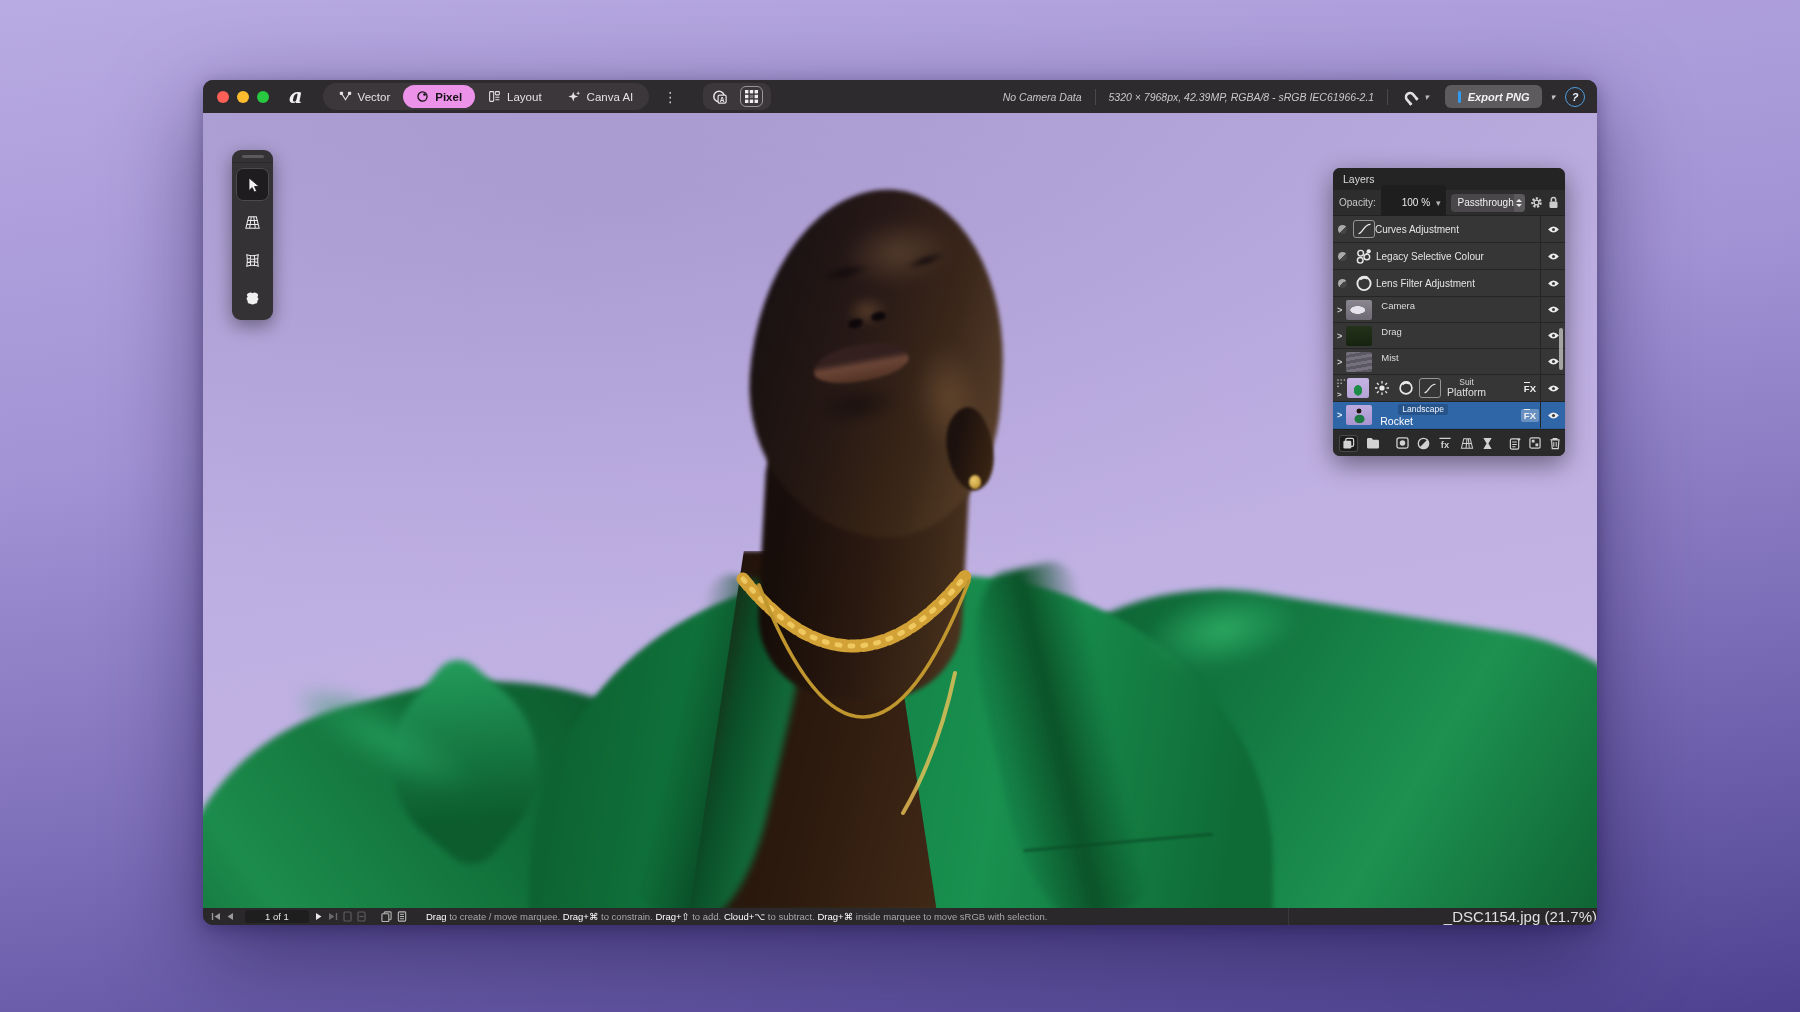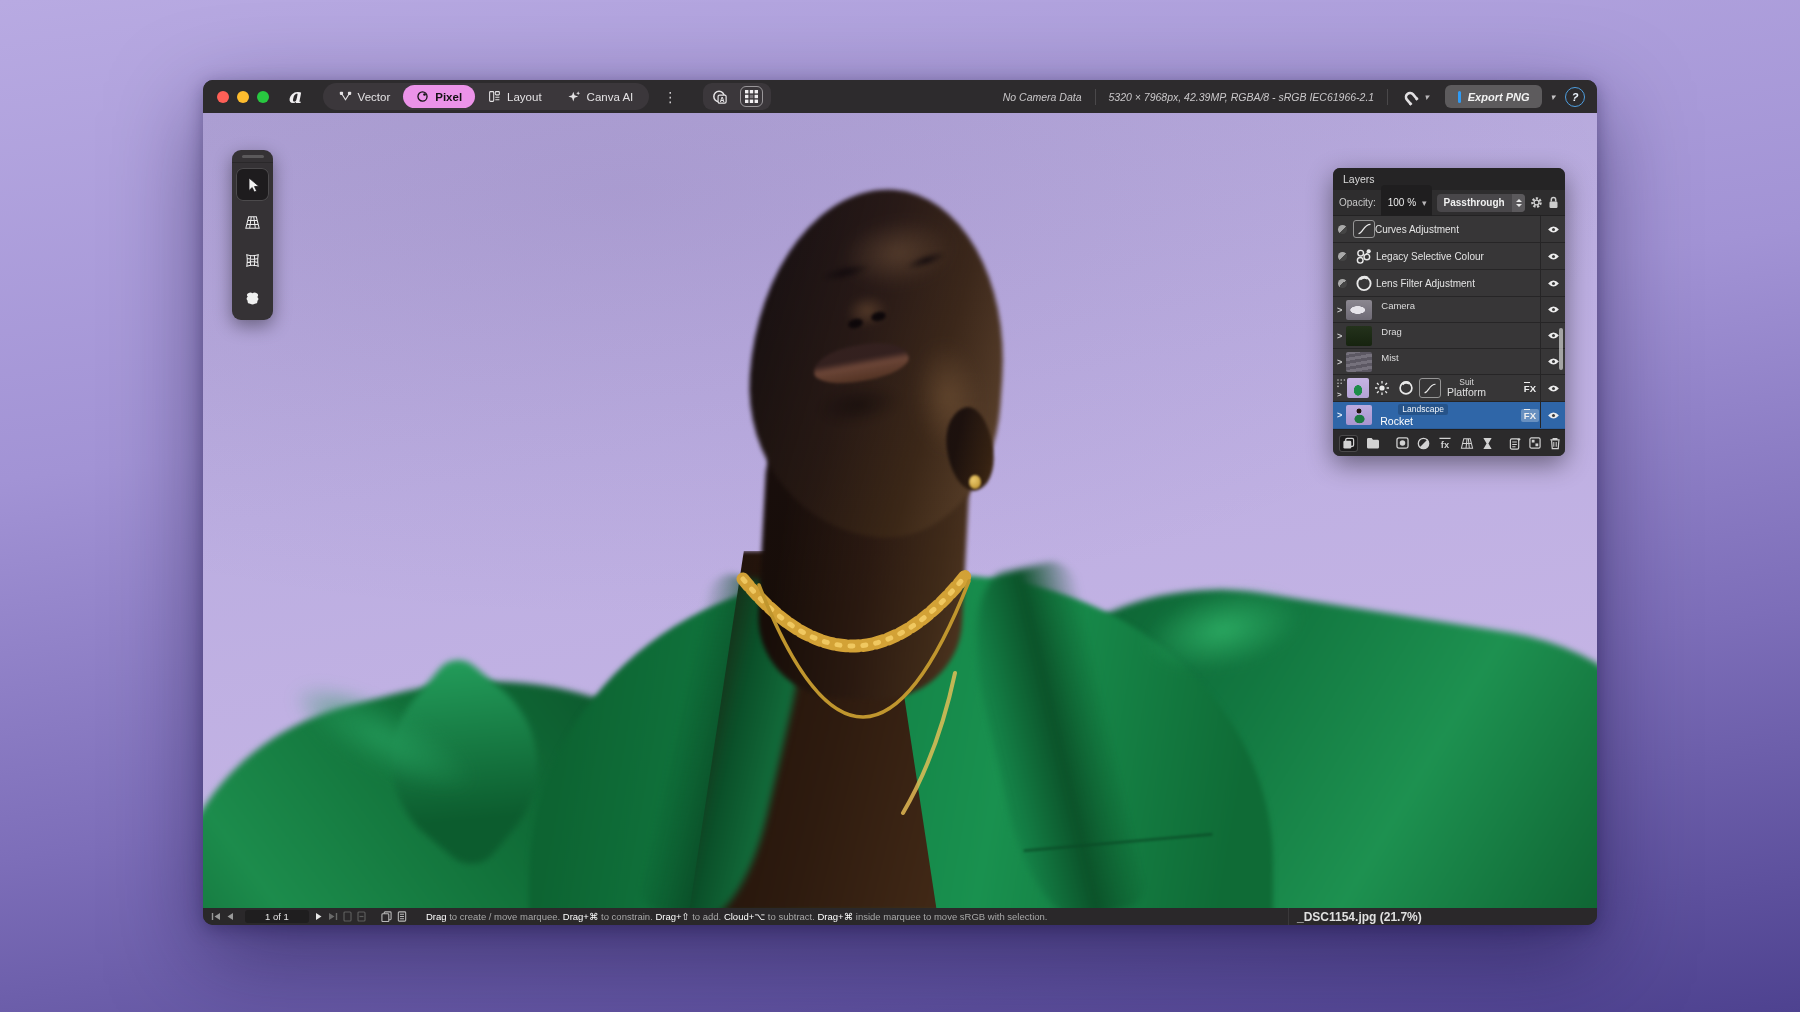--- a/index.html
+++ b/index.html
@@ -105,22 +105,22 @@
   .tools-grip { height:13px; border-bottom:1px solid #2a282a; display:grid; place-items:center; }
   .tools-grip span { width:22px; height:3px; border-radius:2px; background:#5b595b; display:block; }
   .tool { width:33px; height:33px; margin:5px auto 0; border-radius:7px; display:grid; place-items:center; color:#ececec; }
   .tool.active { background:#1e1c1e; box-shadow:0 0 0 1px #4c4a4c inset; }
   
   .layers { position:absolute; left:1130px; top:55px; width:232px; background:#323132; border-radius:7px;
     overflow:hidden; box-shadow:0 8px 26px rgba(0,0,0,.45); font-size:10px; color:#e2e2e2; }
   .lp-title { height:22px; line-height:22px; background:#252425; padding-left:10px; font-size:10.5px; color:#d9d9d9; }
   .lp-opts { height:26px; background:#2e2d2e; border-bottom:1px solid #232223; display:flex; align-items:center; padding:0 6px; gap:5px; }
   .lp-opts .lbl { color:#c9c9c9; font-size:10px; }
-  .opacity-field { display:flex; align-items:center; gap:6px; background:#1f1e1f; border-radius:4px; height:36px; padding:0 5px 0 7px; color:#ececec; }
-  .blend-field { flex:1; display:flex; align-items:center; background:#49474a; border-radius:4px; height:18px; padding-left:7px; color:#f0f0f0; position:relative; overflow:hidden;font-weight:bold; }
+  .opacity-field { display:flex; align-items:center; gap:6px; background:#1f1e1f; border-radius:4px; height:36px; padding:0 5px 0 21px; color:#ececec; }
+  .blend-field { flex:1; display:flex; align-items:center; background:#49474a; border-radius:4px; height:18px; padding-left:7px; color:#f0f0f0; position:relative; overflow:hidden; }
   .stepper { margin-left:auto; width:13px; height:18px; background:#5b595c; display:flex; flex-direction:column; align-items:center; justify-content:center; gap:2px; }
   .stepper i { display:block; width:0; height:0; border-left:3px solid transparent; border-right:3px solid transparent; }
   .stepper .up { border-bottom:3.5px solid #e8e8e8; }
   .stepper .dn { border-top:3.5px solid #e8e8e8; }
   .row { position:relative; height:27px; display:flex; align-items:center; border-bottom:1px solid #262526; background:#373637; padding-right:26px; }
   .row.group { height:26px; }
   .eye-col { position:absolute; right:0; top:0; bottom:0; width:25px; border-left:1px solid #262526; display:grid; place-items:center; }
   .half-toggle { width:9px; height:9px; border-radius:50%; margin-left:5px; background:linear-gradient(135deg,#a9a9a9 50%, #454545 50%); flex:0 0 auto; }
   .adj-thumb { width:22px; height:18px; margin-left:6px; border:1px solid #969696; border-radius:3px; display:grid; place-items:center; flex:0 0 auto; }
   .adj-glyph { width:24px; height:20px; margin-left:5px; display:grid; place-items:center; flex:0 0 auto; }
@@ -156,21 +156,21 @@
   .lp-sp { width:6px; }
   .scroll-thumb { position:absolute; right:2px; top:160px; width:4px; height:42px; border-radius:2px; background:rgba(255,255,255,.55); }
   
   .statusbar { height:17px; flex:0 0 17px; background:#2a282a; display:flex; align-items:center; padding:0 0 0 8px; font-size:9.5px; color:#a8a8a8; }
   .sb-ic { display:grid; place-items:center; margin-right:5px; }
   .page-pill { background:#1f1e1f; border-radius:3px; min-width:64px; height:13px; line-height:13px; text-align:center; color:#e6e6e6; margin:0 6px; font-size:9.5px; }
   .hint { margin-left:14px; white-space:nowrap; }
   .hint b { color:#ffffff; font-weight:400; }
   .sb-right { margin-left:auto; display:flex; align-items:center; height:100%; }
   .sb-vsep { width:1px; height:100%; background:#3a383a; }
-  .file-info { width:308px; padding-left:8px; color:#e0e0e0; font-weight:700; font-size:12px; }
+  .file-info { width:308px; padding-left:8px; color:#e0e0e0; font-weight:400; font-size:15px;text-align:right; }
 </style>
 </head>
 <body>
 
 <div class="desktop">
   <div class="window">
 
     <div class="titlebar">
       <span class="tl red"></span>
       <span class="tl yellow"></span>

